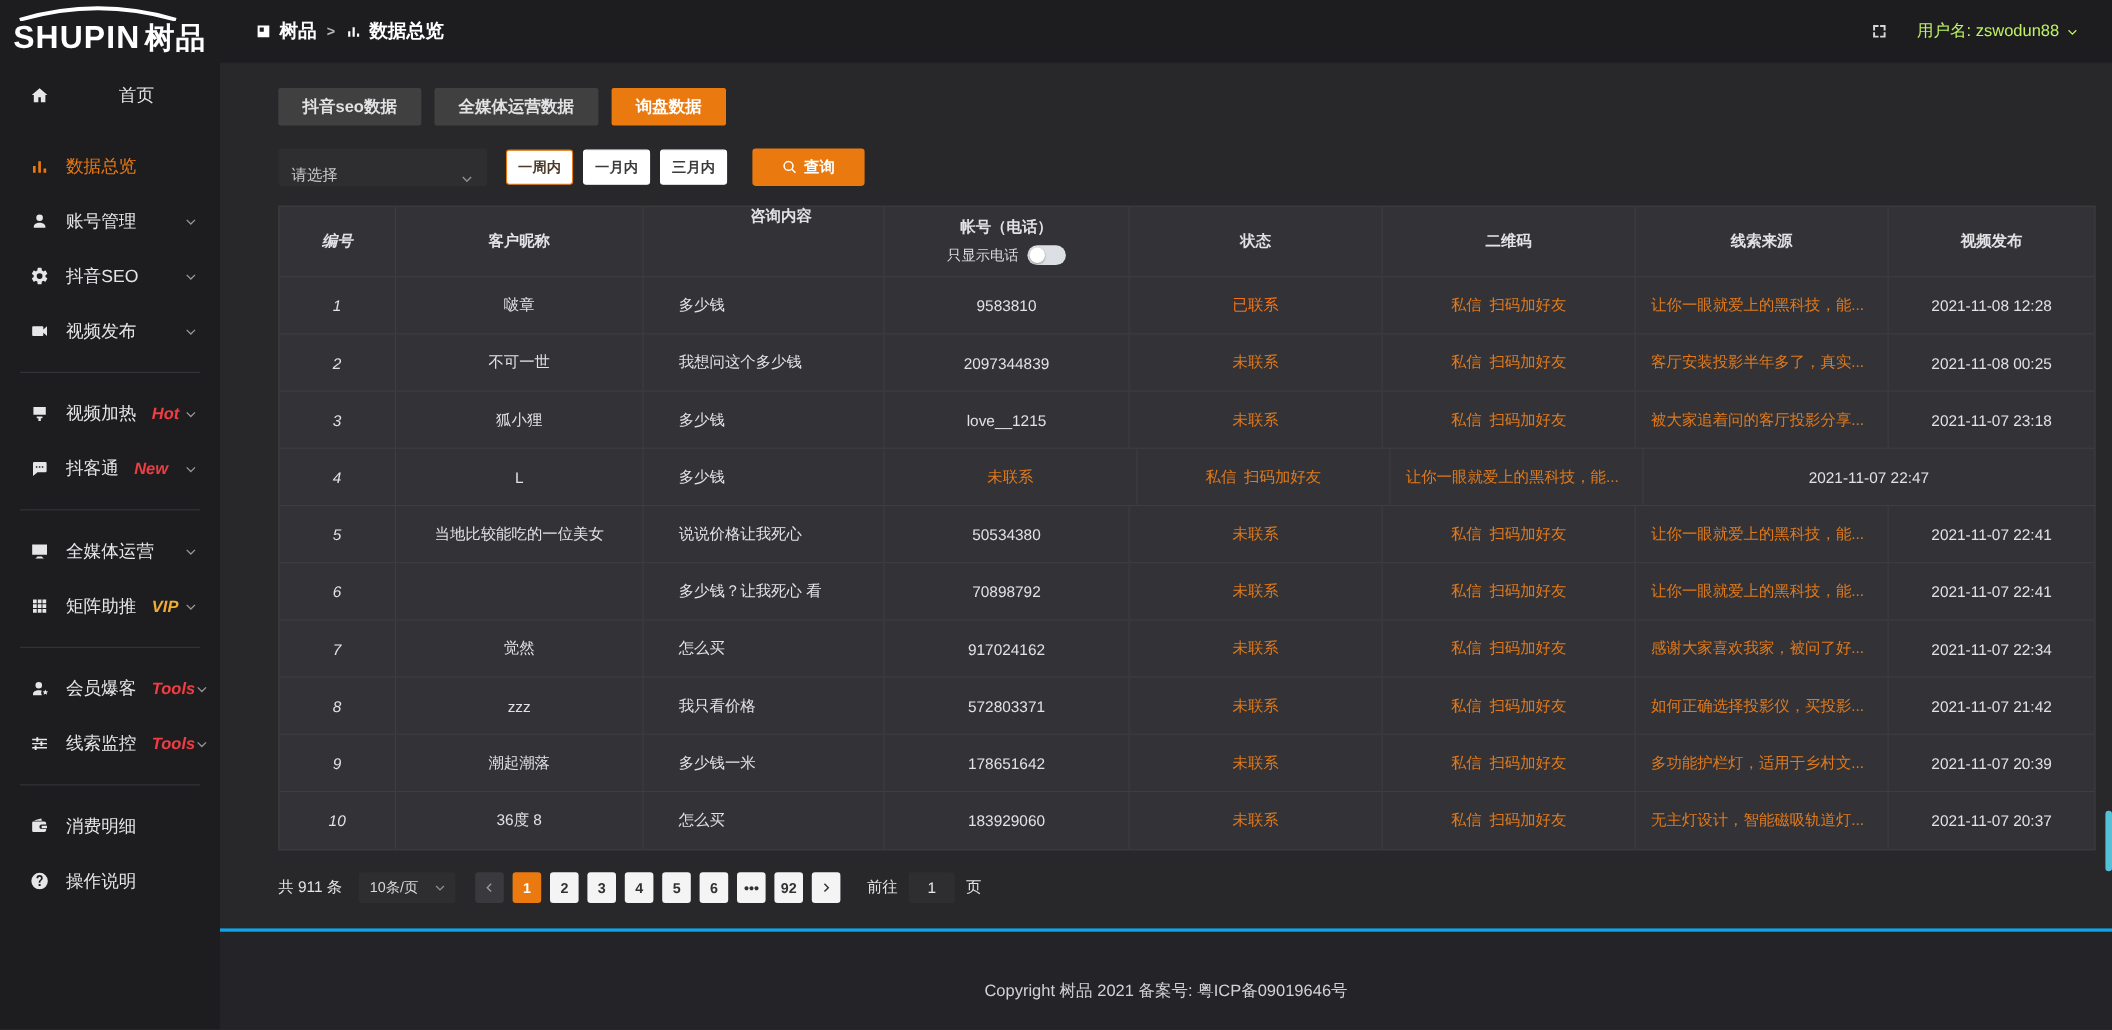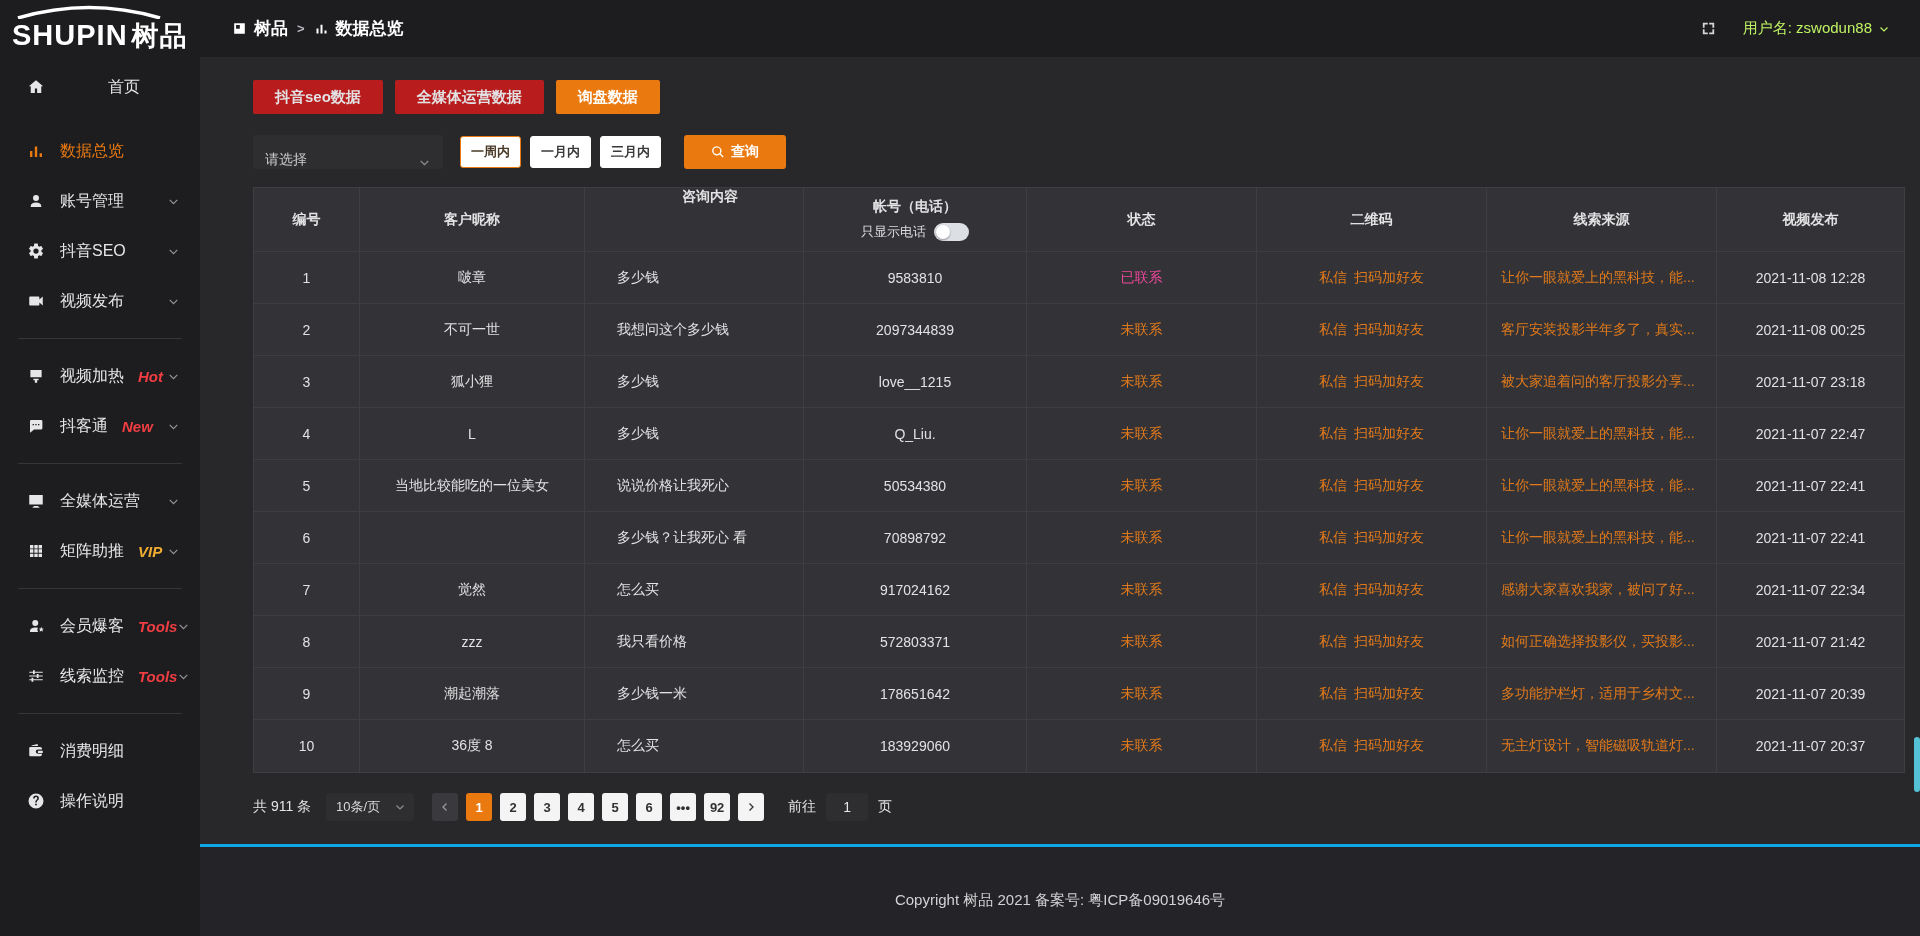--- a/index.html
+++ b/index.html
@@ -35,52 +35,52 @@
     display:flex;align-items:center;padding:0 30px 0 32px;border-bottom:1px solid #2a2a2e;z-index:2;}
   .breadcrumb{display:flex;align-items:center;font-size:17px;font-weight:bold;color:#fff;gap:9px;}
   .crumb{display:flex;align-items:center;gap:7px;cursor:pointer;}
   .crumb-sep{color:#b9b9bd;font-size:13px;font-weight:bold;}
   .topbar-right{margin-left:auto;display:flex;align-items:center;gap:26px;}
   .fullscreen-btn{color:#d6d6d8;cursor:pointer;}
   .user-menu{display:flex;align-items:center;gap:6px;font-size:15px;color:#bef264;cursor:pointer;}
   
   .main{position:absolute;left:200px;top:58px;right:0;padding:22px 15px 0 53px;}
   .tabs{display:flex;gap:12px;margin-bottom:21px;}
-  .tab{height:34px;display:flex;align-items:center;padding:0 22px;background:#b91c1c;color:#e2e2e4;
+  .tab{height:34px;display:flex;align-items:center;padding:0 22px;background:#404040;color:#e2e2e4;
     font-size:15px;font-weight:bold;border-radius:2px;cursor:pointer;}
   .tab.active{background:var(--accent);color:#fff;}
   .filters{display:flex;align-items:center;margin-bottom:18px;}
   .select{width:190px;height:34px;background:#2e2e31;border-radius:3px;display:flex;align-items:flex-end;
     padding:0 12px;font-size:14px;color:#c9c9cc;cursor:pointer;margin-right:17px;}
   .select .sel-chevron{margin-left:auto;color:#8f8f94;}
   .range-btn{height:32px;padding:0 10px;background:#fff;border:1px solid #fff;border-radius:3px;
     font-size:13px;color:#3a3a3c;font-weight:bold;margin-right:9px;cursor:pointer;display:flex;align-items:center;}
   .range-btn.active{border-color:var(--accent);color:#4a3a28;}
   .query-btn{height:34px;padding:0 27px;margin-left:14px;background:var(--accent);color:#fff;border:none;
     border-radius:3px;font-size:14px;font-weight:bold;display:flex;align-items:center;gap:6px;cursor:pointer;}
   
   .table{border:1px solid var(--cellborder);border-right:none;background:var(--cellbg);}
   .trow{display:flex;border-bottom:1px solid var(--cellborder);}
   .trow:last-child{border-bottom:none;}
   .tcell{border-right:1px solid var(--cellborder);display:flex;align-items:center;justify-content:center;
     font-size:14px;color:#e2e2e4;overflow:hidden;white-space:nowrap;}
   .thead .tcell{font-weight:bold;flex-direction:column;gap:7px;}
   .thead{height:64px;}
   .tbody-row{height:52px;}
-  .c0{width:106px;flex:none;}
+  .c0{width:106px;flex:none;font-style:italic;}
   .c1{width:225px;flex:none;}
   .c2{width:219px;flex:none;justify-content:flex-start;padding-left:32px;}
   .c3{width:223px;flex:none;}
   .c4{width:230px;flex:none;}
   .c5{width:230px;flex:none;gap:7px;}
   .c6{width:230px;flex:none;justify-content:flex-start;padding-left:14px;}
   .c7{flex:1;}
   .thead .c6{justify-content:center;padding-left:0;}
   .status-pending{color:var(--orange-text);}
-  .status-contacted{color:#ec4899;}
+  .status-contacted{color:#f97316;}
   .qr-link,.source-link{color:var(--orange-text);cursor:pointer;}
   .source-link{text-overflow:ellipsis;overflow:hidden;max-width:212px;}
   .toggle-line{display:flex;align-items:center;gap:8px;font-size:13px;font-weight:normal;color:#dcdcde;}
   .switch{width:35px;height:18px;background:#dcdfe4;border-radius:9px;position:relative;cursor:pointer;flex:none;}
   .switch .knob{position:absolute;left:2px;top:2px;width:14px;height:14px;border-radius:50%;background:#fff;
     box-shadow:0 1px 2px rgba(0,0,0,.35);}
   
   .pagination{display:flex;align-items:center;margin-top:20px;font-size:14px;color:#e3e3e5;}
   .pg-total{margin-right:15px;}
   .pg-size{width:88px;height:28px;background:#2e2e31;border-radius:3px;display:flex;align-items:center;
@@ -396,21 +396,20 @@
           </div>
           <div class="tcell c6">
             <span class="source-link">被大家追着问的客厅投影分享...</span>
           </div>
           <div class="tcell c7">2021-11-07 23:18</div>
         </div>
         <div class="trow tbody-row">
           <div class="tcell c0">4</div>
           <div class="tcell c1">L</div>
           <div class="tcell c2">多少钱</div>
-          <div class="tcell c3">Q_Liu.</div>
           <div class="tcell c4">
             <span class="status-pending">未联系</span>
           </div>
           <div class="tcell c5">
             <span class="qr-link">私信</span>
             <span class="qr-link">扫码加好友</span>
           </div>
           <div class="tcell c6">
             <span class="source-link">让你一眼就爱上的黑科技，能...</span>
           </div>

